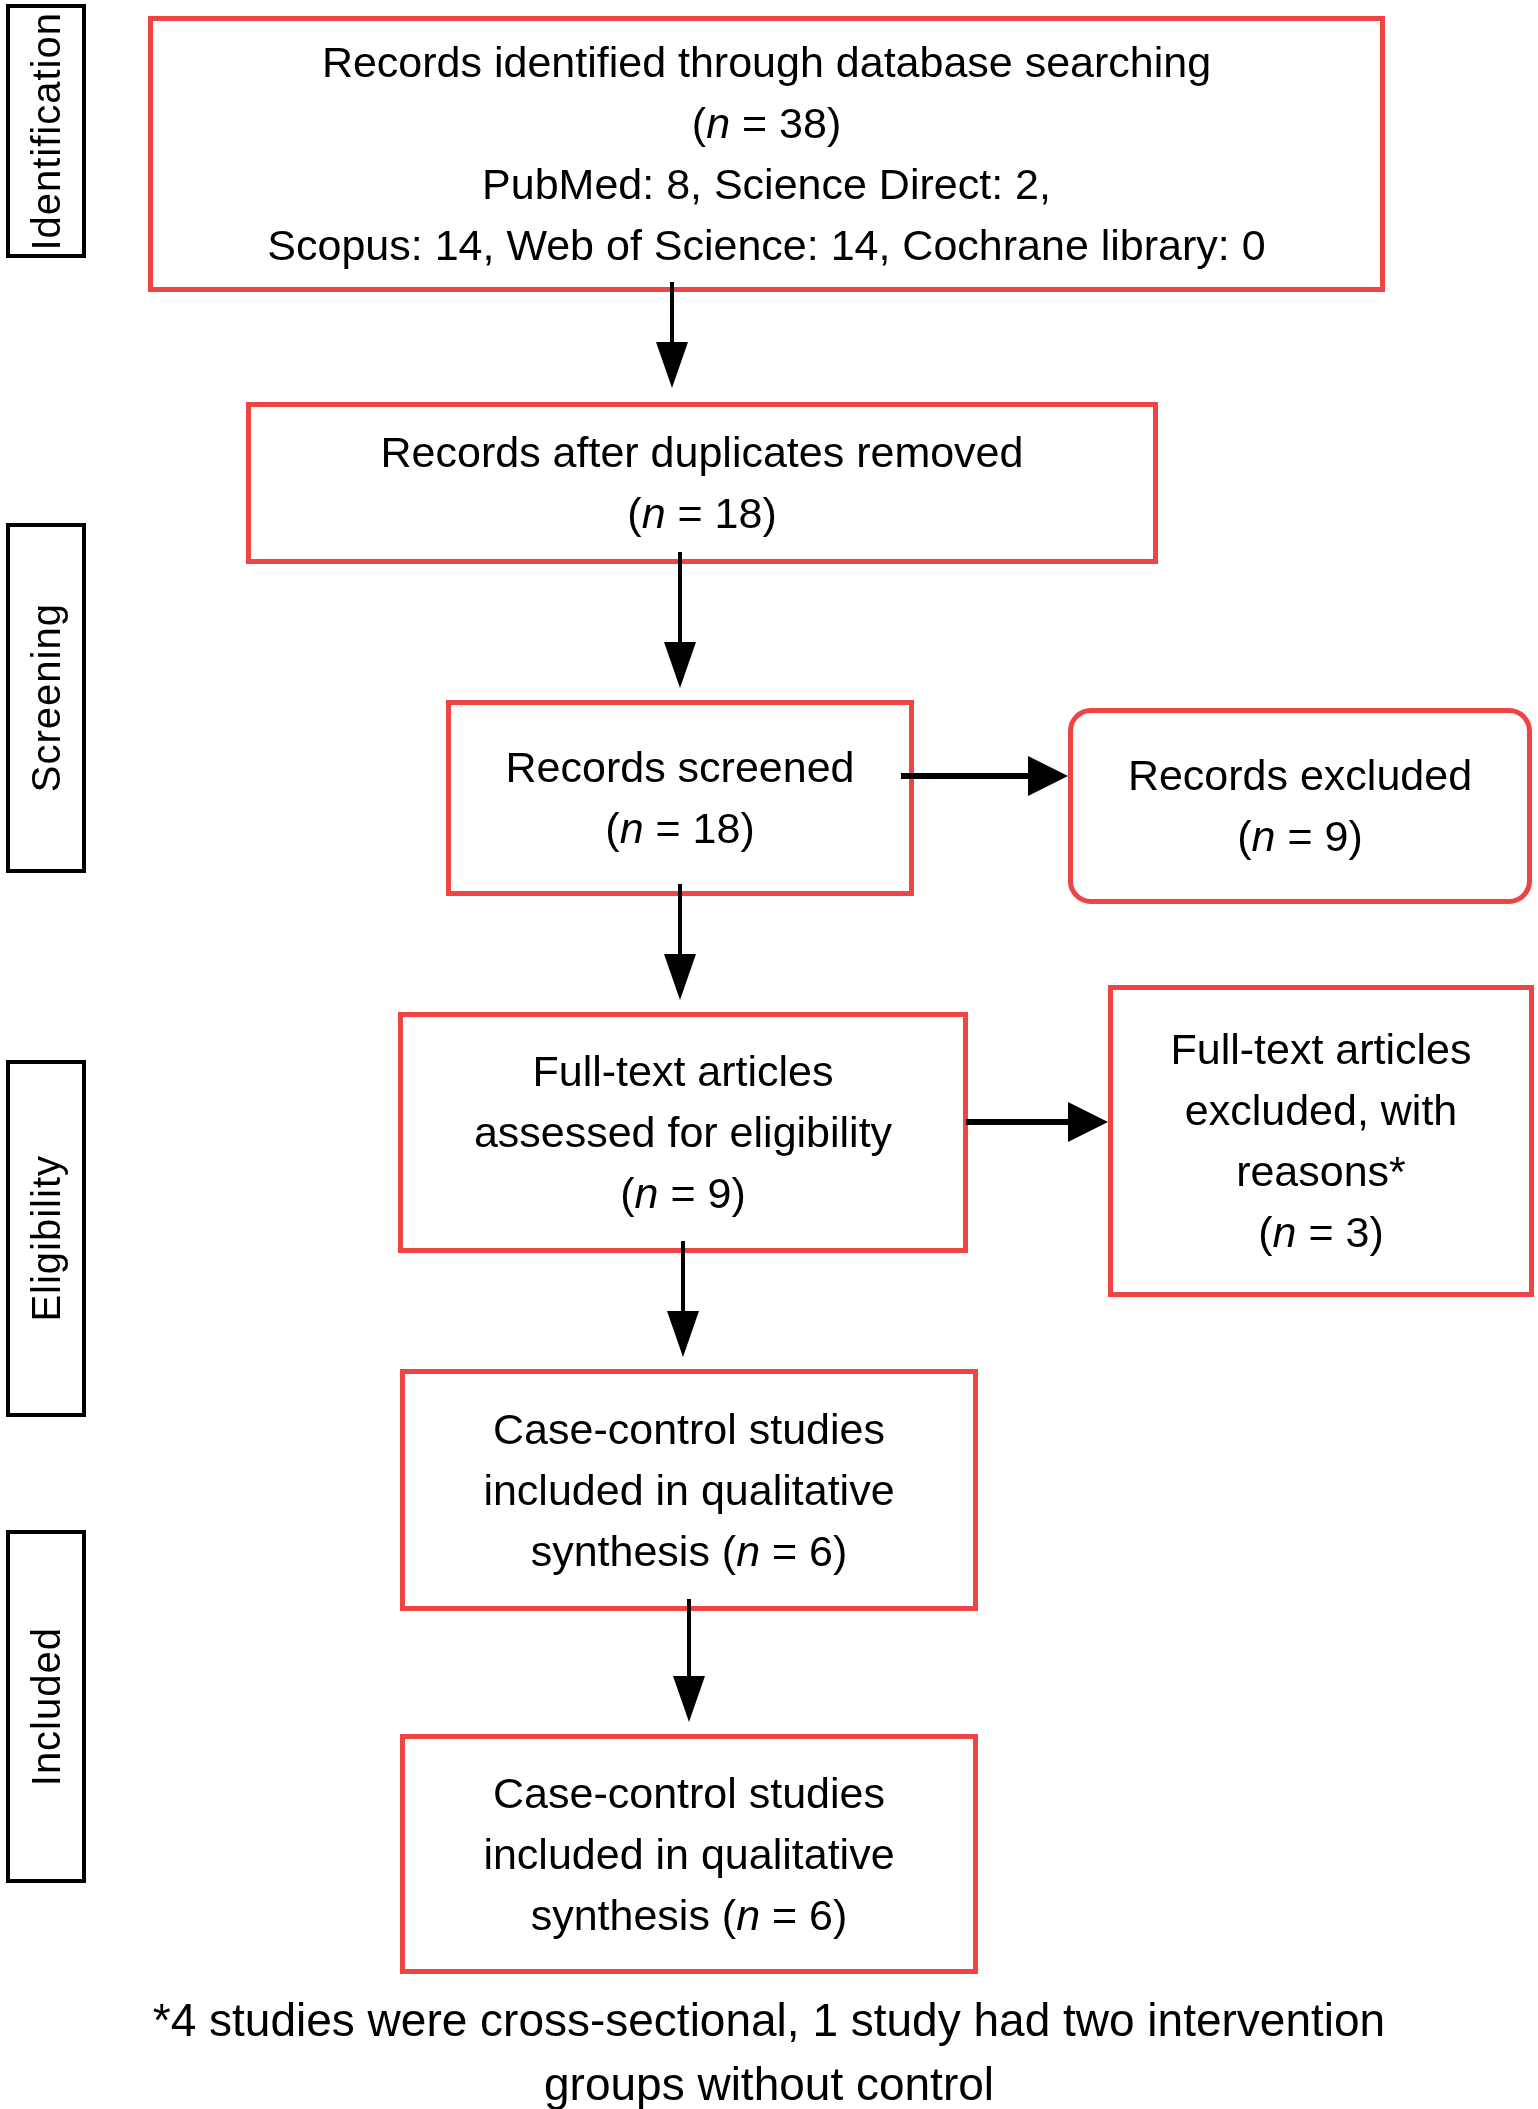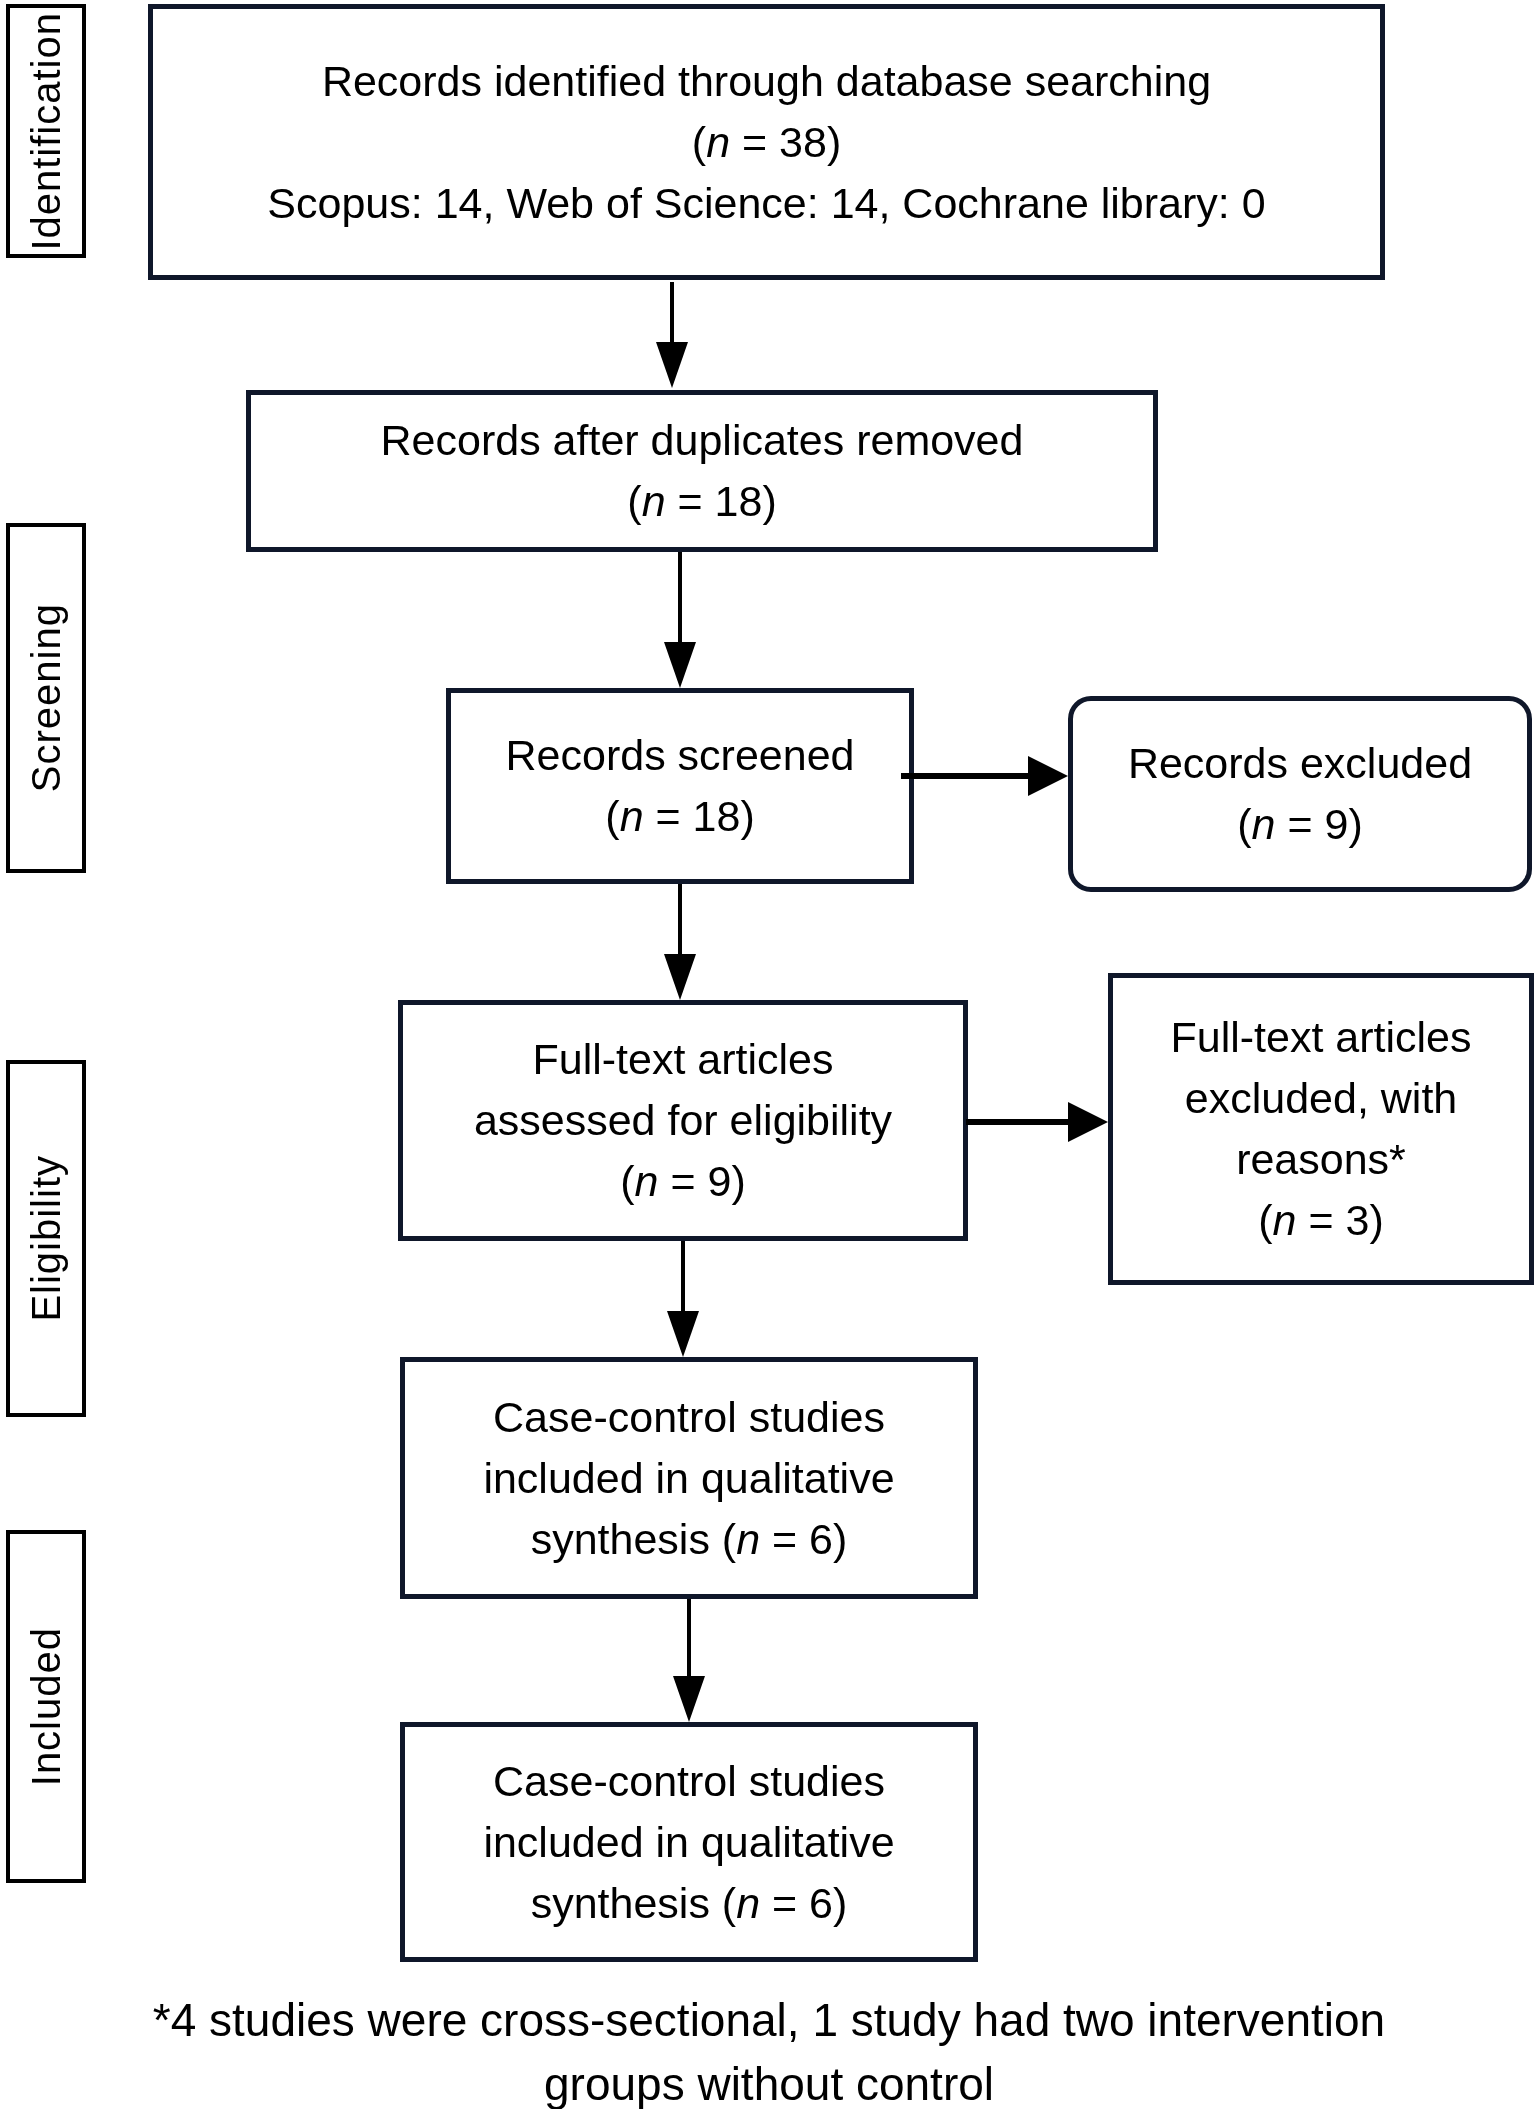--- a/index.html
+++ b/index.html
@@ -31,31 +31,32 @@
     letter-spacing: 1px;
   }
   #stage-identification { left: 6px;  top: 4px;    width: 80px; height: 254px; }
   #stage-screening      { left: 6px;  top: 523px;  width: 80px; height: 350px; }
   #stage-eligibility    { left: 6px;  top: 1060px; width: 80px; height: 357px; }
   #stage-included       { left: 6px;  top: 1530px; width: 80px; height: 353px; }
 
   
   .fbox {
     position: absolute;
-    border: 5px solid #0f172a;
+    border: 5px solid #ef4444;
     background: #fff;
     box-sizing: border-box;
     display: flex;
     flex-direction: column;
     align-items: center;
     justify-content: center;
     text-align: center;
     font-size: 43px;
     line-height: 61px;
     padding: 4px 8px;
+    margin-top: 12px;
   }
   .fbox .line { white-space: nowrap; }
   .fbox i { font-style: italic; }
 
   #fb1 { left: 148px;  top: 4px;    width: 1237px; height: 276px; }
   #fb2 { left: 246px;  top: 390px;  width: 912px;  height: 162px; }
   #fb3 { left: 446px;  top: 688px;  width: 468px;  height: 196px; }
   #fb4 { left: 1068px; top: 696px;  width: 464px;  height: 196px; border-radius: 23px; }
   #fb5 { left: 398px;  top: 1000px; width: 570px;  height: 241px; }
   #fb6 { left: 1108px; top: 973px;  width: 426px;  height: 312px; }
@@ -124,20 +125,21 @@
   <div class="stage" id="stage-eligibility">
     <span class="vtext">Eligibility</span>
   </div>
   <div class="stage" id="stage-included">
     <span class="vtext">Included</span>
   </div>
 
   <div class="fbox" id="fb1">
       <div class="line">Records identified through database searching</div>
       <div class="line">(<i>n</i> = 38)</div>
+      <div class="line">PubMed: 8, Science Direct: 2,</div>
       <div class="line">Scopus: 14, Web of Science: 14, Cochrane library: 0</div>
     </div>
   <div class="fbox" id="fb2">
       <div class="line">Records after duplicates removed</div>
       <div class="line">(<i>n</i> = 18)</div>
     </div>
   <div class="fbox" id="fb3">
       <div class="line">Records screened</div>
       <div class="line">(<i>n</i> = 18)</div>
     </div>

